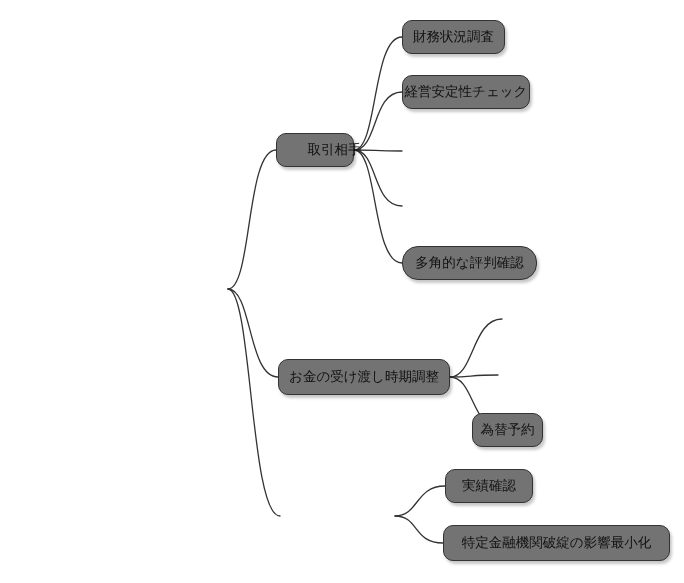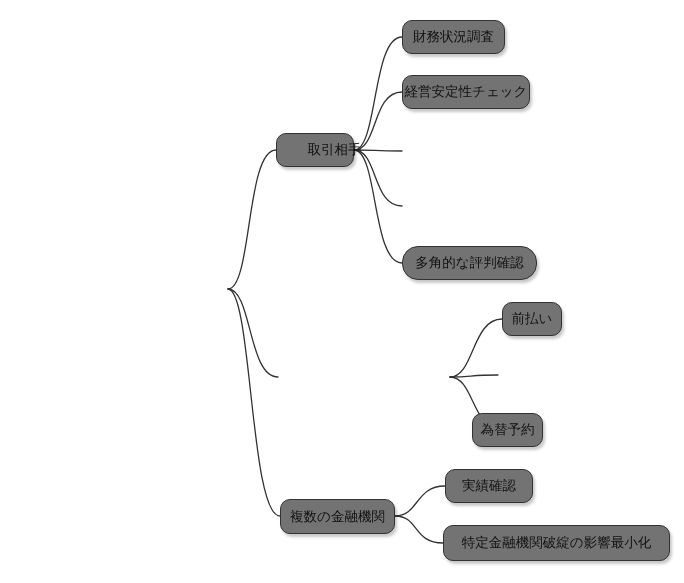--- a/index.html
+++ b/index.html
@@ -69,25 +69,24 @@
   <div class="node" style="left:276px; top:133px; width:78px; height:34px;padding-left:39px;">取引相手</div>
 
   <div class="node" style="left:402px; top:20px; width:103px; height:34px;">財務状況調査</div>
 
   <div class="node" style="left:402px; top:75px; width:128px; height:34px;">経営安定性チェック</div>
 
 
 
   <div class="node" style="left:402px; top:246px; width:135px; height:34px;border-radius:16px;">多角的な評判確認</div>
 
+  <div class="node" style="left:278px; top:359px; width:172px; height:36px;">お金の受け渡し時期調整</div>
 
-  <div class="node" style="left:502px; top:302px; width:60px; height:34px;">前払い</div>
 
 
   <div class="node" style="left:472px; top:413px; width:71px; height:34px;">為替予約</div>
 
-  <div class="node" style="left:280px; top:499px; width:115px; height:35px;">複数の金融機関</div>
 
   <div class="node" style="left:445px; top:469px; width:88px; height:34px;">実績確認</div>
 
   <div class="node" style="left:443px; top:525px; width:227px; height:36px;">特定金融機関破綻の影響最小化</div>
 
 </div>
 
 </body></html>

